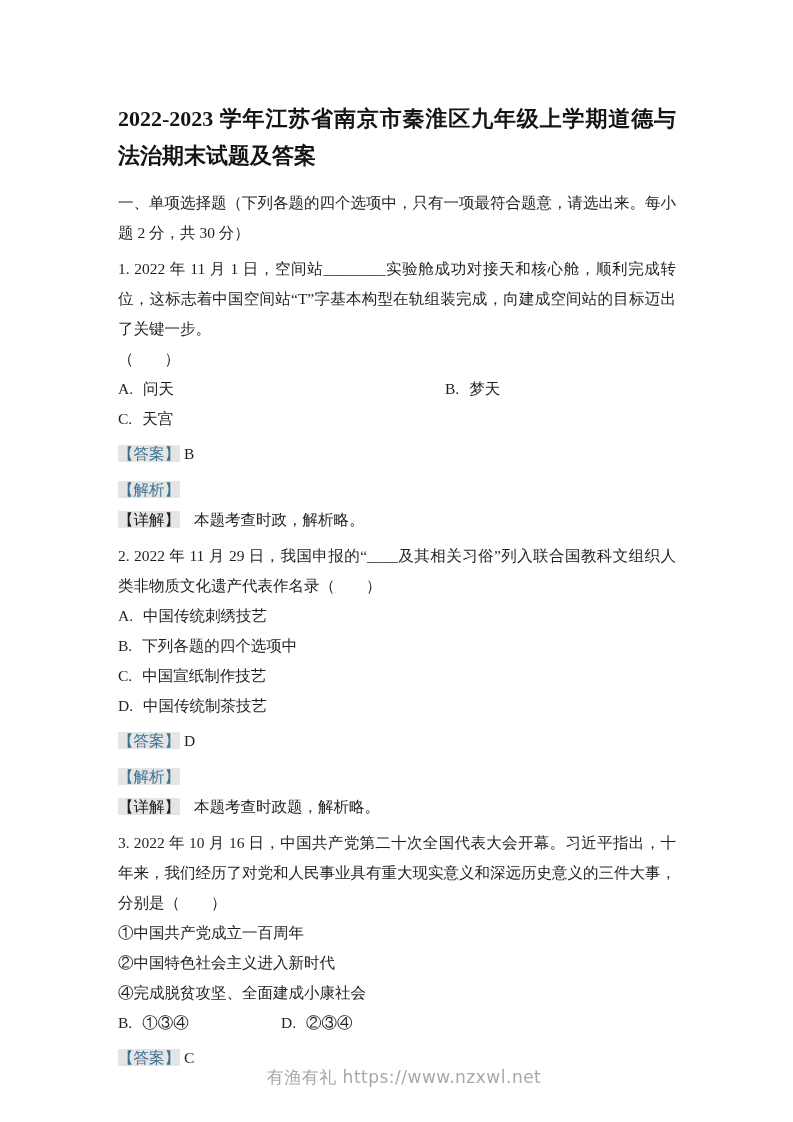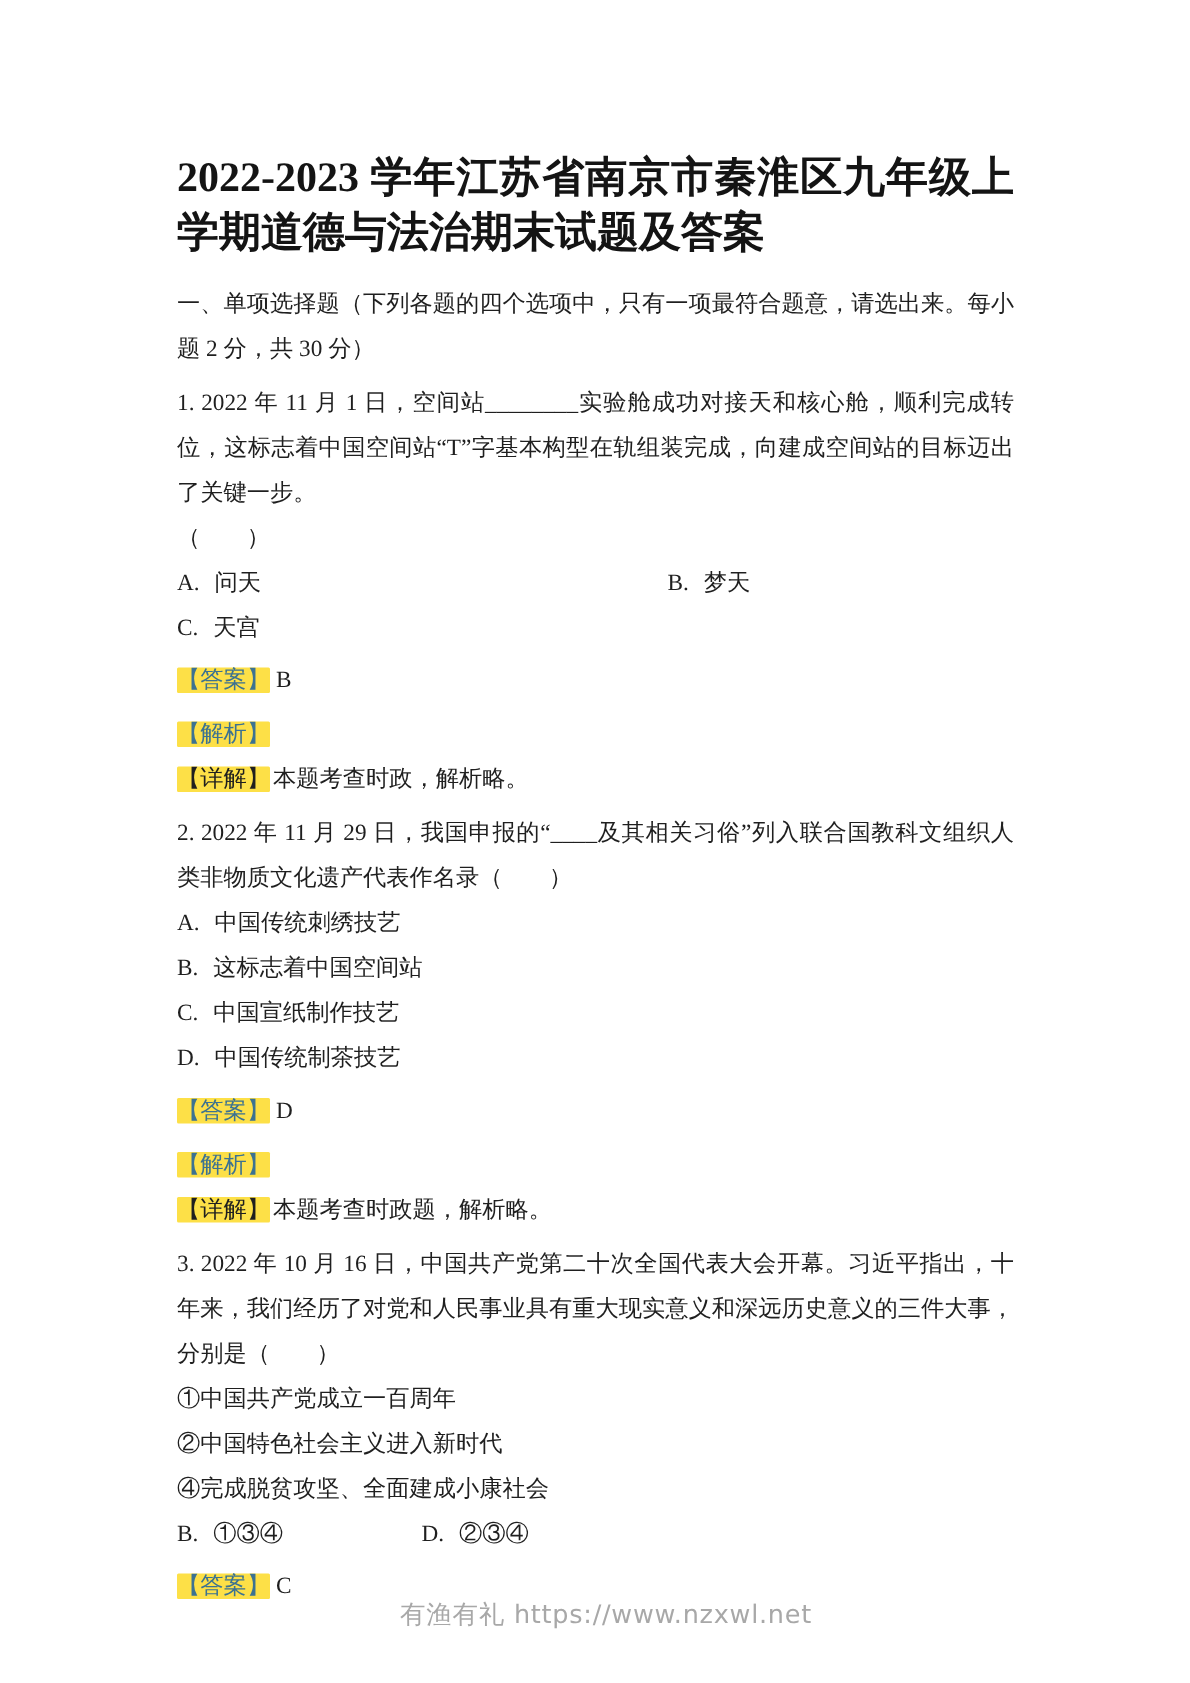--- a/index.html
+++ b/index.html
@@ -9,48 +9,48 @@
     margin:0 auto;
     background:#fff;
     box-sizing:border-box;
     padding:100px 117px 0 118px;
     font-family:"Liberation Serif","DejaVu Serif",serif;
     font-size:15.5px;
     color:#1f1f1f;
     overflow:hidden;
   }
   .doc-title{
-    font-size:28px;
+    font-size:22px;
     font-weight:700;
     line-height:37px;
     color:#141414;
     margin:0 0 14px 0;
     text-align:justify;
   }
   p{margin:0;line-height:30px;}
   .section-header{text-align:justify;}
   .stem{margin-top:6px;text-align:justify;}
   .paren-line{white-space:pre;}
   .opt-grid-2{display:grid;grid-template-columns:327px 1fr;line-height:30px;}
   .opt-list .opt{line-height:30px;}
   .opt-row-4{display:grid;grid-template-columns:163px 165px 163px 1fr;line-height:30px;margin-top:0;}
   .opt-label{display:inline-block;margin-right:10px;}
   .num-item{line-height:30px;}
   .meta-line{line-height:30px;}
   .answer-line{margin-top:5px;}
   .analysis-line{margin-top:6px;}
   .detail-line{margin-top:0;}
   .tag{
-    background:#fde047;
+    background:#e5e5e5;
     border-radius:1px;
   }
   .tag-accent{color:#3c7291;}
   .tag-dark{color:#1f1f1f;}
   .answer-value{margin-left:4px;color:#1f1f1f;}
-  .detail-text{margin-left:2px;}
+  .detail-text{margin-left:14px;}
   .footer{
     position:absolute;
     top:1064px;left:15px;right:0;
     text-align:center;
     font-family:"DejaVu Sans","Liberation Sans",sans-serif;
     font-size:17px;
     line-height:26px;
     color:#a8a8a8;
     letter-spacing:0.5px;
   }
@@ -74,21 +74,21 @@
     </div>
     <p class="meta-line answer-line"><span class="tag tag-accent">【答案】</span><span class="answer-value">B</span></p>
     <p class="meta-line analysis-line"><span class="tag tag-accent">【解析】</span></p>
     <p class="meta-line detail-line"><span class="tag tag-dark">【详解】</span><span class="detail-text">本题考查时政，解析略。</span></p>
   </div>
 
   <div>
     <p class="stem">2. 2022 年 11 月 29 日，我国申报的“____及其相关习俗”列入联合国教科文组织人类非物质文化遗产代表作名录（　　）</p>
     <div class="opt-list">
       <p class="opt"><span class="opt-label">A.</span><span>中国传统刺绣技艺</span></p>
-      <p class="opt"><span class="opt-label">B.</span><span>这标志着中国空间站</span></p>
+      <p class="opt"><span class="opt-label">B.</span><span>下列各题的四个选项中</span></p>
       <p class="opt"><span class="opt-label">C.</span><span>中国宣纸制作技艺</span></p>
       <p class="opt"><span class="opt-label">D.</span><span>中国传统制茶技艺</span></p>
     </div>
     <p class="meta-line answer-line"><span class="tag tag-accent">【答案】</span><span class="answer-value">D</span></p>
     <p class="meta-line analysis-line"><span class="tag tag-accent">【解析】</span></p>
     <p class="meta-line detail-line"><span class="tag tag-dark">【详解】</span><span class="detail-text">本题考查时政题，解析略。</span></p>
   </div>
 
   <div>
     <p class="stem">3. 2022 年 10 月 16 日，中国共产党第二十次全国代表大会开幕。习近平指出，十年来，我们经历了对党和人民事业具有重大现实意义和深远历史意义的三件大事，分别是（　　）</p>

